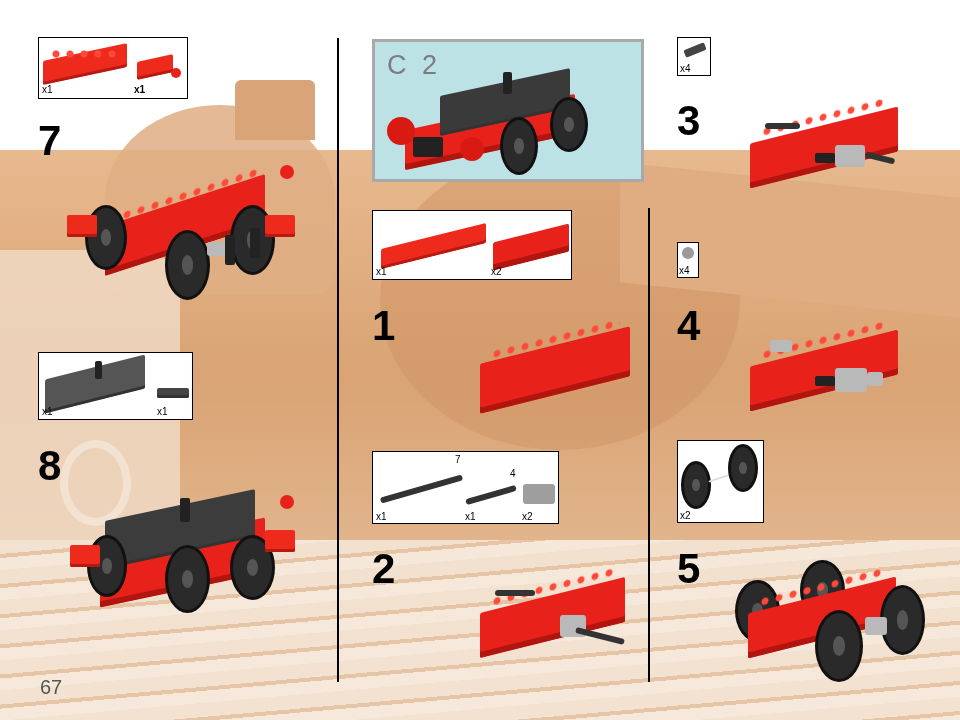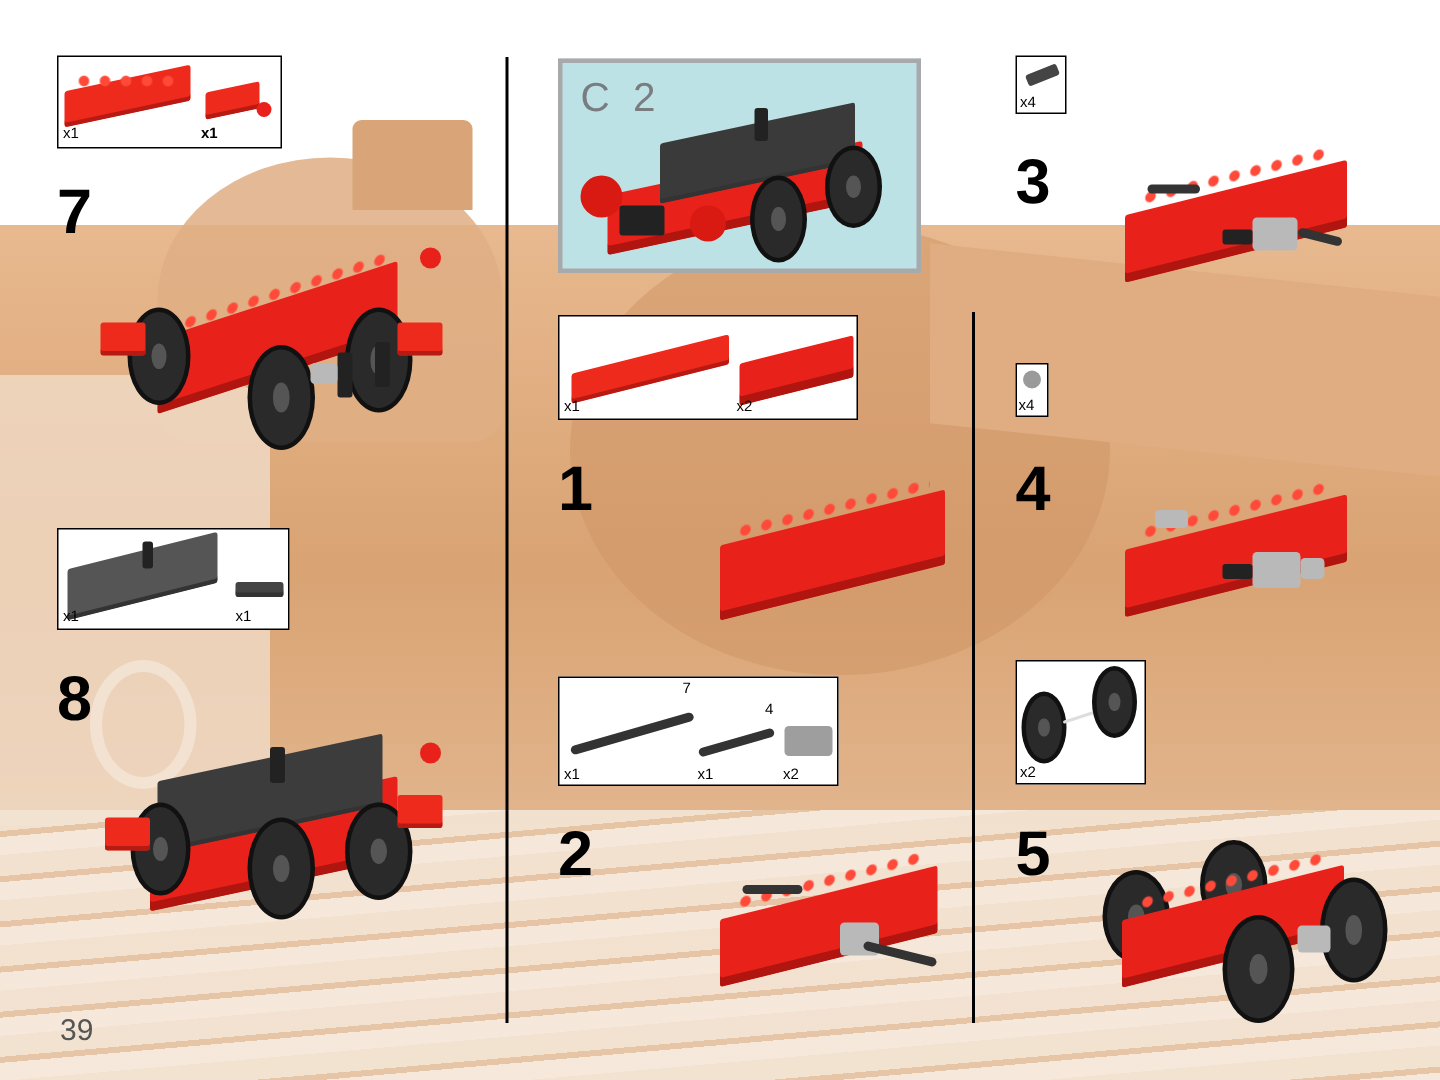--- a/index.html
+++ b/index.html
@@ -21,21 +21,21 @@
 
   .divider { position:absolute; background:#000; width:2px; }
 
   .parts-box { position:absolute; background:#fff; border:1px solid #000; box-sizing:border-box; }
   .qty { position:absolute; font-size:10px; color:#000; line-height:1; }
   .qty.bold { font-weight:bold; }
   .size-label { position:absolute; font-size:10px; color:#000; }
 
   .step-num { position:absolute; font-size:42px; font-weight:bold; color:#000; line-height:1; font-family:"Liberation Sans", sans-serif; }
 
-  .sub-box { position:absolute; left:372px; top:39px; width:242px; height:143px; background:#bde2e6; border:3px solid #a7a9aa; box-sizing:border-box; }
+  .sub-box { position:absolute; left:372px; top:39px; width:272px; height:143px; background:#bde2e6; border:3px solid #a7a9aa; box-sizing:border-box; }
   .sub-label { position:absolute; left:12px; top:8px; font-size:27px; color:#7a7d80; letter-spacing:4px; }
 
   .page-num { position:absolute; left:40px; top:676px; font-size:20px; color:#555; }
 
   
   .brick { position:absolute; background:#e8221a; box-shadow: inset 0 -6px 0 #b0150f; border-radius:2px; }
   .plate { position:absolute; background:#ee2a1c; box-shadow: inset 0 -3px 0 #b71a12; border-radius:2px; }
   .grey-plate { position:absolute; background:#555; box-shadow: inset 0 -3px 0 #333; border-radius:2px; }
   .wheel { position:absolute; border-radius:50%; background:#2a2a2a; border:3px solid #111; box-sizing:border-box; }
   .wheel::after { content:""; position:absolute; left:35%; top:35%; width:30%; height:30%; border-radius:50%; background:#555; }
@@ -186,13 +186,13 @@
 <div style="position:absolute; left:730px; top:555px; width:200px; height:140px;">
   <div class="wheel" style="left:70px; top:5px; width:45px; height:60px;"></div>
   <div class="wheel" style="left:5px; top:25px; width:45px; height:62px;"></div>
   <div class="brick" style="left:18px; top:40px; width:148px; height:45px; transform:skewY(-14deg);"></div>
   <div class="stud-row" style="left:28px; top:28px; width:128px; transform:skewY(-14deg);"></div>
   <div class="wheel" style="left:85px; top:55px; width:48px; height:72px;"></div>
   <div class="wheel" style="left:150px; top:30px; width:45px; height:70px;"></div>
   <div class="connector" style="left:135px; top:62px; width:22px; height:18px;"></div>
 </div>
 
-<div class="page-num">39</div>
+<div class="page-num">67</div>
 
 </body></html>

